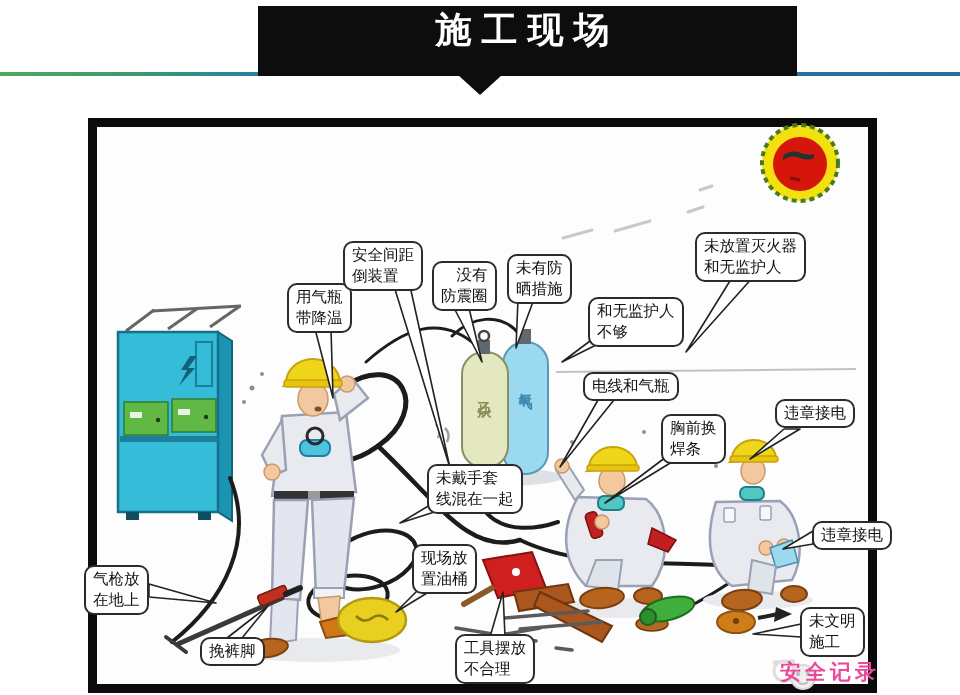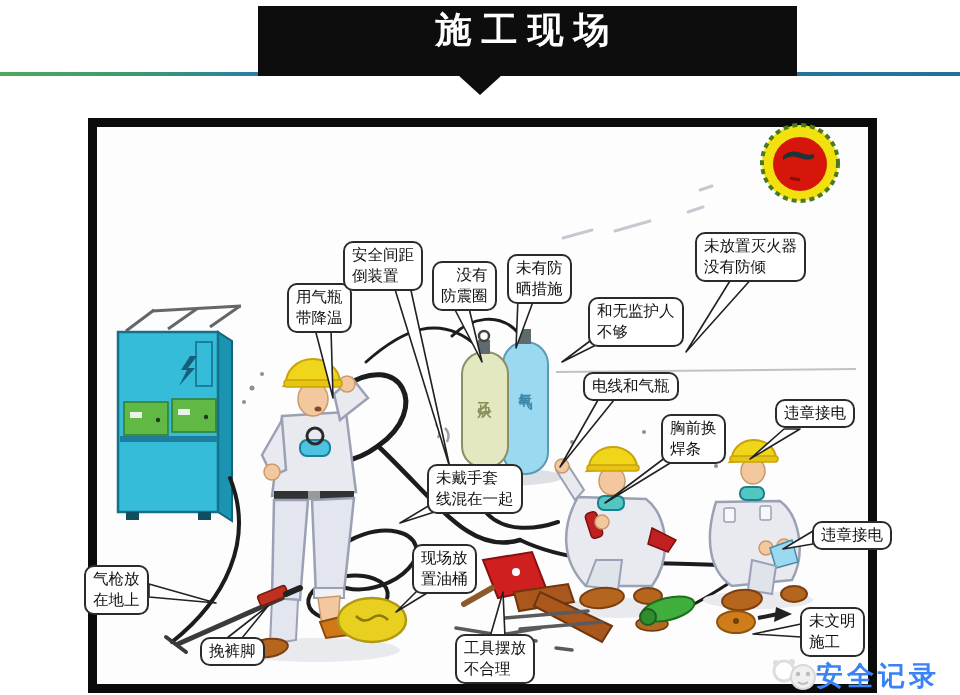--- a/index.html
+++ b/index.html
@@ -31,22 +31,22 @@
     border-radius:10px;padding:2px 7px;font-size:15.5px;line-height:21px;
     color:#111;white-space:pre-line;text-align:left;
   }
   .cyl-label{
     position:absolute;z-index:15;writing-mode:vertical-rl;font-size:14px;
     letter-spacing:3px;font-weight:bold;
   }
   .cyl-label.acetylene{left:476px;top:390px;color:#8a8f5a;}
   .cyl-label.oxygen{left:517px;top:382px;color:#3d89ab;}
   .watermark-text{
-    position:absolute;left:816px;top:658px;z-index:40;font-size:27px;
-    font-weight:bold;color:#3b82f6;letter-spacing:4px;white-space:nowrap;
+    position:absolute;left:780px;top:658px;z-index:40;font-size:21px;
+    font-weight:bold;color:#ec4899;letter-spacing:4px;white-space:nowrap;
   }
 </style>
 </head>
 <body>
 
 <div class="accent-line"></div>
 <div class="title-box">
   <span>施工现场</span>
 </div>
 <div class="title-pointer"></div>
@@ -259,21 +259,21 @@
 
 <div class="callout" style="left:287px;top:283px">用气瓶
 带降温</div>
 <div class="callout" style="left:343px;top:241px">安全间距
 倒装置</div>
 <div class="callout" style="left:432px;top:261px;text-align:right">没有
 防震圈</div>
 <div class="callout" style="left:507px;top:254px">未有防
 晒措施</div>
 <div class="callout" style="left:695px;top:232px">未放置灭火器
-没有防倾</div>
+和无监护人</div>
 <div class="callout" style="left:588px;top:297px">和无监护人
 不够</div>
 <div class="callout" style="left:583px;top:372px">电线和气瓶</div>
 <div class="callout" style="left:661px;top:414px">胸前换
 焊条</div>
 <div class="callout" style="left:775px;top:399px">违章接电</div>
 <div class="callout" style="left:427px;top:464px">未戴手套
 线混在一起</div>
 <div class="callout" style="left:412px;top:544px">现场放
 置油桶</div>

